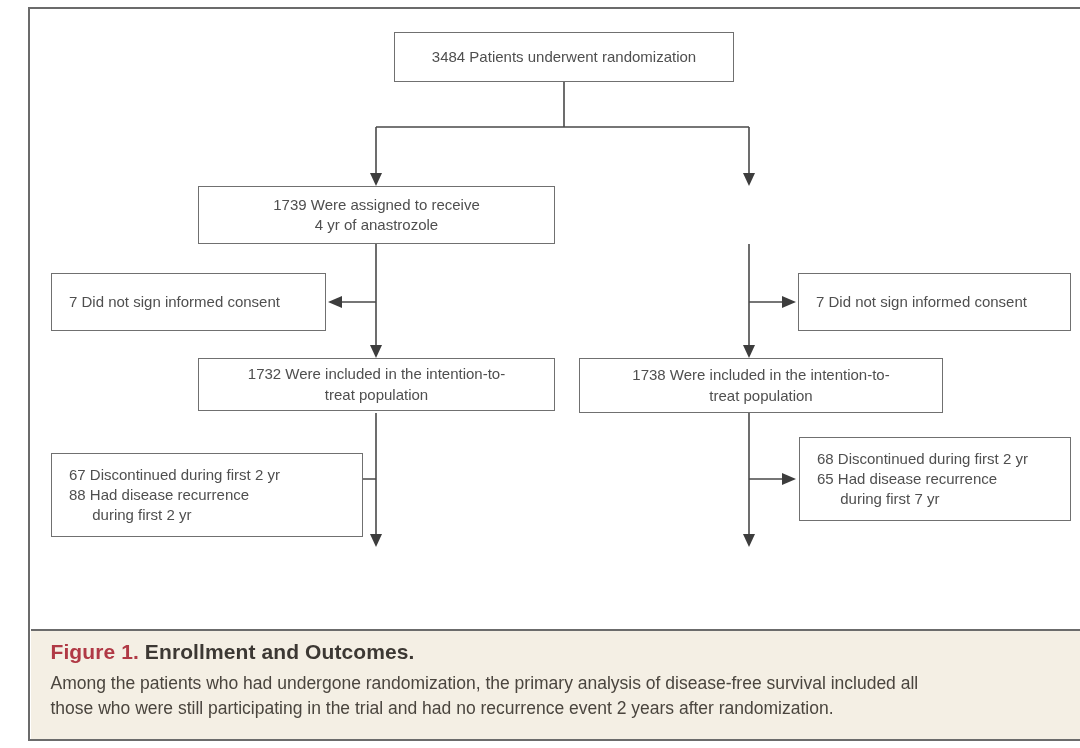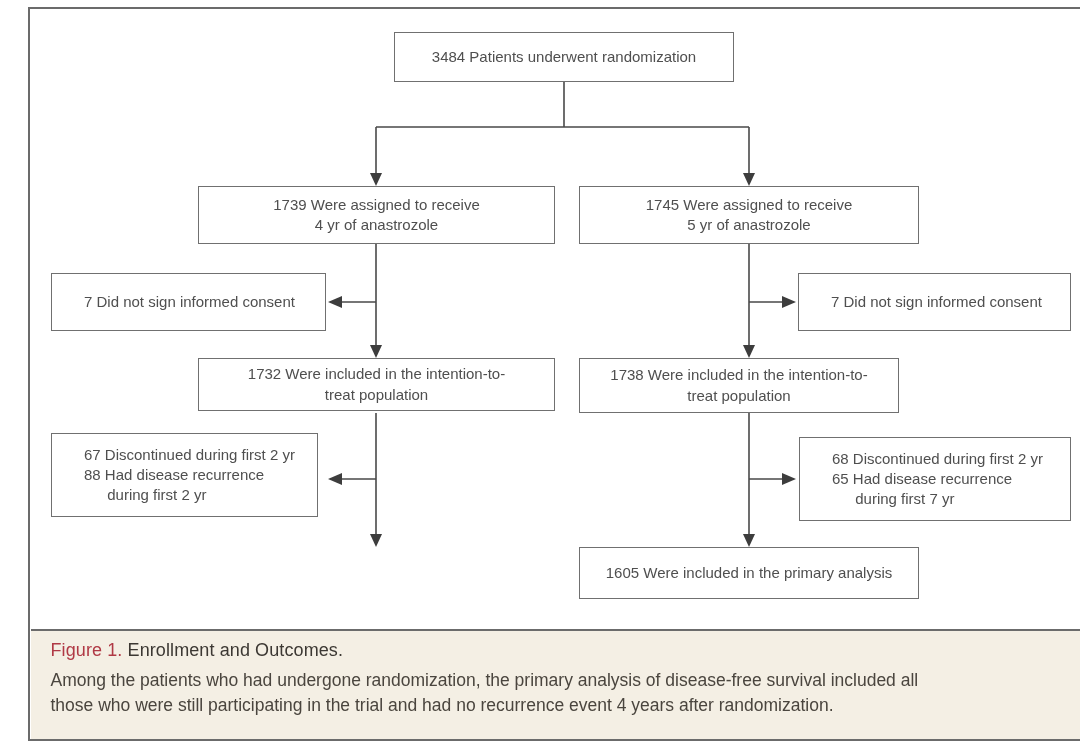--- a/index.html
+++ b/index.html
@@ -35,51 +35,51 @@
     background: #ffffff;
     color: var(--box-text, #4f4f4f);
     font-size: 15px;
     line-height: 1.35;
     display: flex;
     flex-direction: column;
     justify-content: center;
   }
   .box.center { align-items: center; text-align: center; }
   .box.center .val { white-space: pre-line; }
-  .box.side { align-items: flex-start; text-align: left; padding: 6px 10px 6px 32px; }
+  .box.side { align-items: flex-start; text-align: left; padding: 6px 10px 6px 17px; }
   .hang {
     padding-left: 1.55em;
     text-indent: -1.55em;
     white-space: pre-line;
   }
   
   .b-randomized { left: 373px; top: 32px;  width: 340px; height: 50px; }
   .b-assigned-l { left: 177px; top: 186px; width: 357px; height: 58px; }
   .b-assigned-r { left: 558px; top: 186px; width: 340px; height: 58px; }
   .b-consent-l  { left: 30px;  top: 273px; width: 275px; height: 58px; }
   .b-consent-r  { left: 777px; top: 273px; width: 273px; height: 58px; }
   .b-itt-l      { left: 177px; top: 358px; width: 357px; height: 53px; }
-  .b-itt-r      { left: 558px; top: 358px; width: 320px; height: 55px; }
-  .b-disc-l     { left: 30px;  top: 433px; width: 267px; height: 84px; }
+  .b-itt-r      { left: 558px; top: 358px; width: 364px; height: 55px; }
+  .b-disc-l     { left: 30px;  top: 453px; width: 312px; height: 84px; }
   .b-disc-r     { left: 778px; top: 437px; width: 272px; height: 84px; }
   .b-primary-l  { left: 177px; top: 547px; width: 357px; height: 52px; }
   .b-primary-r  { left: 558px; top: 547px; width: 340px; height: 52px; }
 
   .caption {
     position: absolute;
     left: 9.5px; right: 9.5px;
     top: 629px; bottom: 9.5px;
     background: var(--caption-bg, #f4efe4);
     border-top: 2.5px solid var(--frame-border, #6b6b6b);
     padding: 9px 20px 0 20px;
     box-sizing: border-box;
   }
   .cap-title {
-    font-size: 18px;
-    font-weight: normal;
+    font-size: 21px;
+    font-weight: bold;
     color: var(--title-text, #3c3833);
     letter-spacing: 0.1px;
   }
   .cap-label { color: var(--accent-red, #b03945); }
   .cap-body {
     margin-top: 7px;
     font-size: 17.5px;
     line-height: 1.42;
     color: var(--caption-text, #4a453e);
     white-space: pre-line;
@@ -115,24 +115,20 @@
   </svg>
 
   <div class="box center b-randomized">
     <div class="val">3484 Patients underwent randomization</div>
   </div>
 
   <div class="box center b-assigned-l">
     <div class="val">1739 Were assigned to receive
 4 yr of anastrozole</div>
   </div>
-  <div class="box center b-assigned-r">
-    <div class="val">1745 Were assigned to receive
-5 yr of anastrozole</div>
-  </div>
 
   <div class="box side b-consent-l">
     <div class="hang">7 Did not sign informed consent</div>
   </div>
   <div class="box side b-consent-r">
     <div class="hang">7 Did not sign informed consent</div>
   </div>
 
   <div class="box center b-itt-l">
     <div class="val">1732 Were included in the intention-to-
@@ -147,26 +143,23 @@
     <div class="hang">67 Discontinued during first 2 yr</div>
     <div class="hang">88 Had disease recurrence
 during first 2 yr</div>
   </div>
   <div class="box side b-disc-r">
     <div class="hang">68 Discontinued during first 2 yr</div>
     <div class="hang">65 Had disease recurrence
 during first 7 yr</div>
   </div>
 
-  <div class="box center b-primary-r">
-    <div class="val">1605 Were included in the primary analysis</div>
-  </div>
 
   <div class="caption">
     <div class="cap-title">
       <span class="cap-label">Figure 1.</span>
       <span>Enrollment and Outcomes.</span>
     </div>
     <div class="cap-body">Among the patients who had undergone randomization, the primary analysis of disease-free survival included all
-those who were still participating in the trial and had no recurrence event 4 years after randomization.</div>
+those who were still participating in the trial and had no recurrence event 2 years after randomization.</div>
   </div>
 
 </div>
 
 </body></html>

